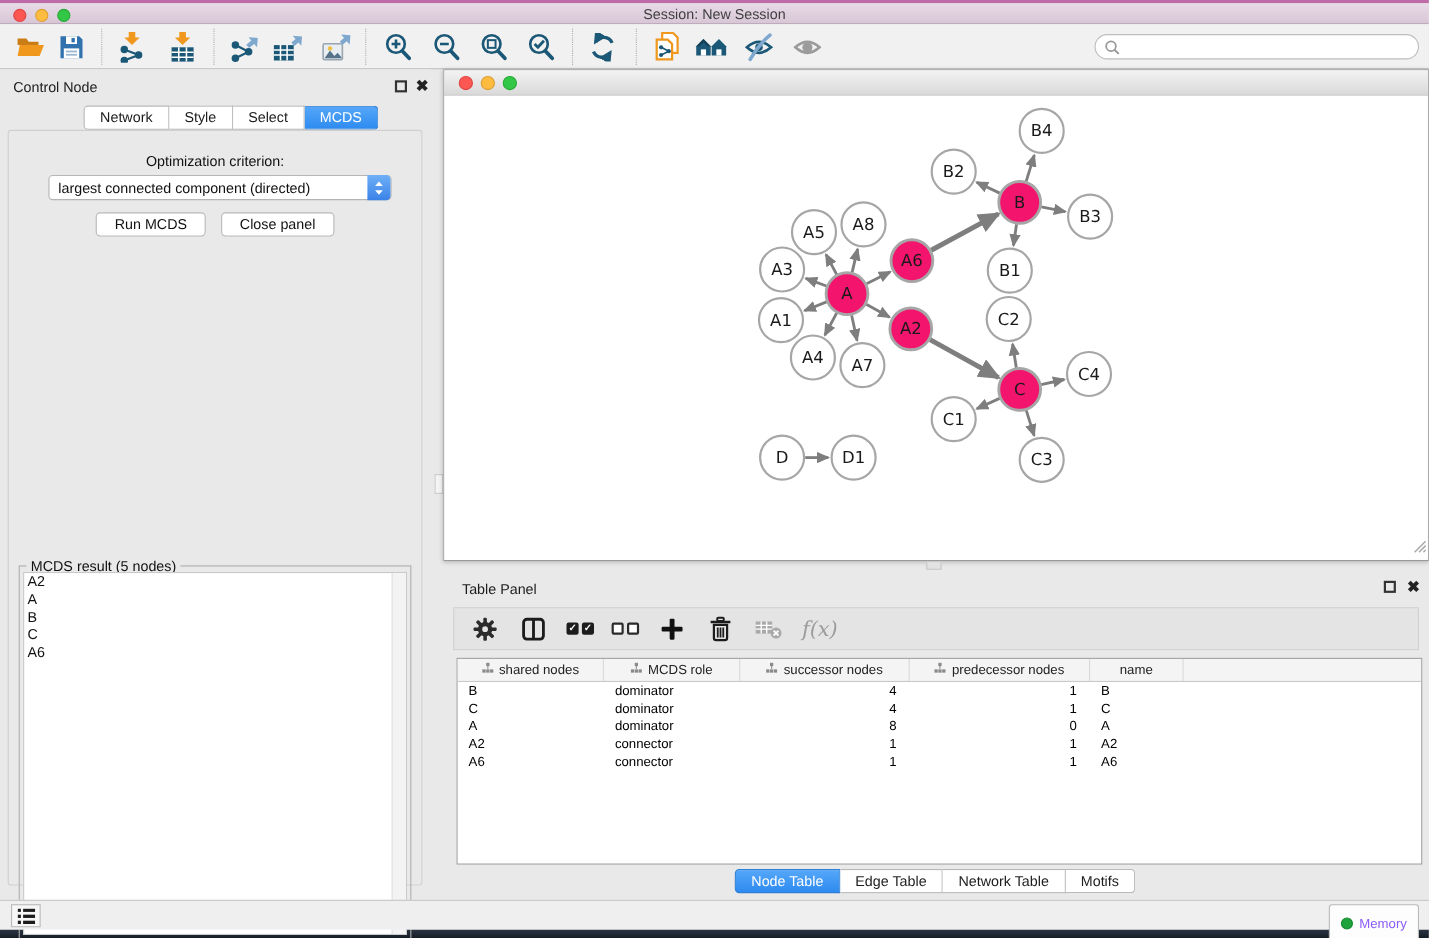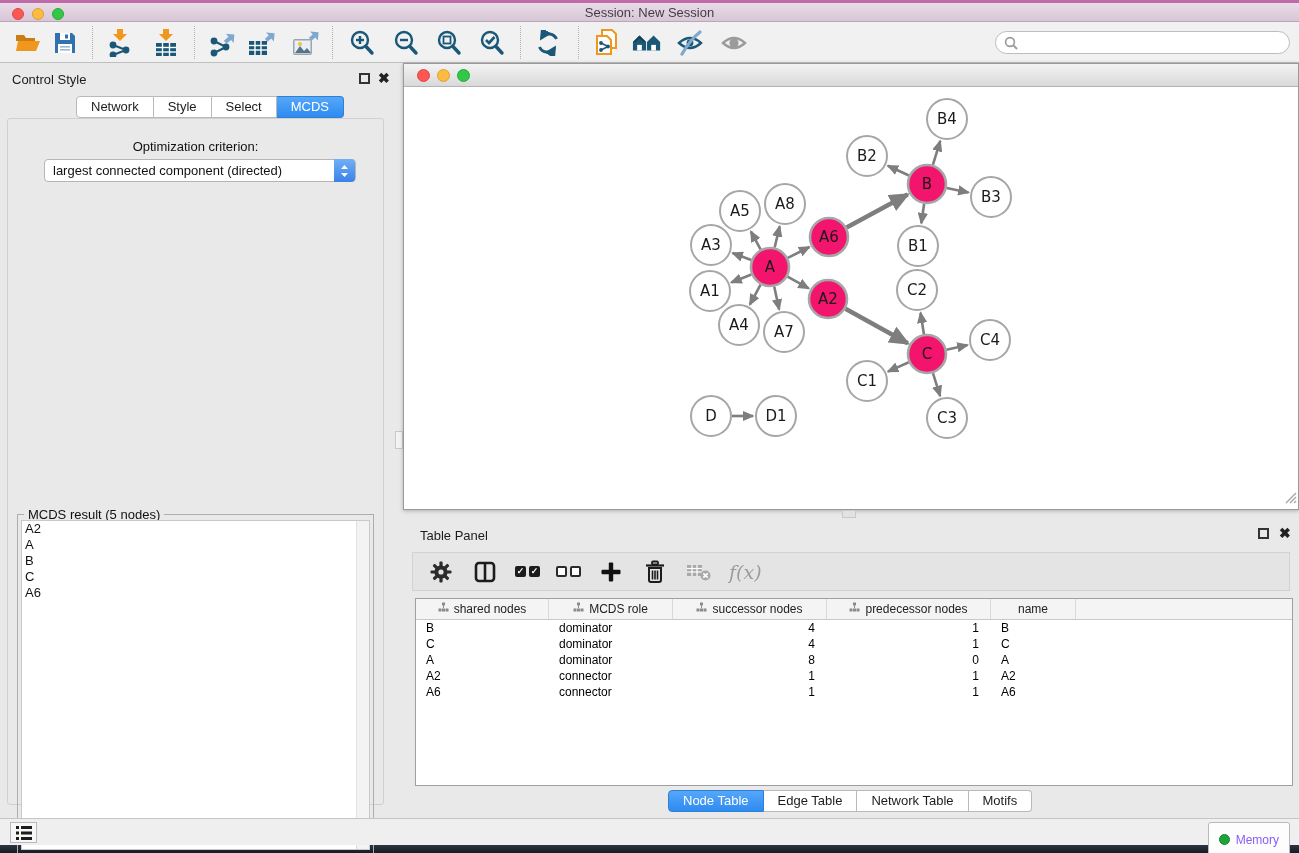--- a/index.html
+++ b/index.html
@@ -254,40 +254,44 @@
     <svg width="14" height="14" viewBox="0 0 14 14">
         <circle cx="6" cy="6" r="4.4" fill="none" stroke="#999" stroke-width="1.6"></circle>
         <line x1="9.2" y1="9.2" x2="13" y2="13" stroke="#999" stroke-width="1.8"></line>
       </svg>
     <input placeholder="" style="">
   </div>
 </div>
 
 <div class="abs cp">
   <div class="panel-head">
-    <span class="ph-title">Control Style</span>
+    <span class="ph-title">Control Node</span>
     <span class="ph-float"></span>
     <span class="ph-close">✖</span>
   </div>
   <div class="seg-tabs cp-tabs">
       <div class="seg-tab">Network</div>
       <div class="seg-tab">Style</div>
       <div class="seg-tab">Select</div>
       <div class="seg-tab active">MCDS</div>
     </div>
   <div class="cp-body">
     <div class="opt-label">Optimization criterion:</div>
     <div class="criterion">
       <span>largest connected component (directed)</span>
       <span class="stepper">
         <svg width="9" height="14" viewBox="0 0 9 14">
             <path d="M1 5 L4.5 1 L8 5 z" fill="#fff"></path>
             <path d="M1 9 L4.5 13 L8 9 z" fill="#fff"></path>
           </svg>
       </span>
+    </div>
+    <div class="cp-btnrow">
+      <button class="btn">Run MCDS</button>
+      <button class="btn">Close panel</button>
     </div>
     <div class="fieldset">
       <span class="legend">MCDS result (5 nodes)</span>
       <div class="listbox">
         <div>
             <div class="list-item">A2</div>
             <div class="list-item">A</div>
             <div class="list-item">B</div>
             <div class="list-item">C</div>
             <div class="list-item">A6</div>

